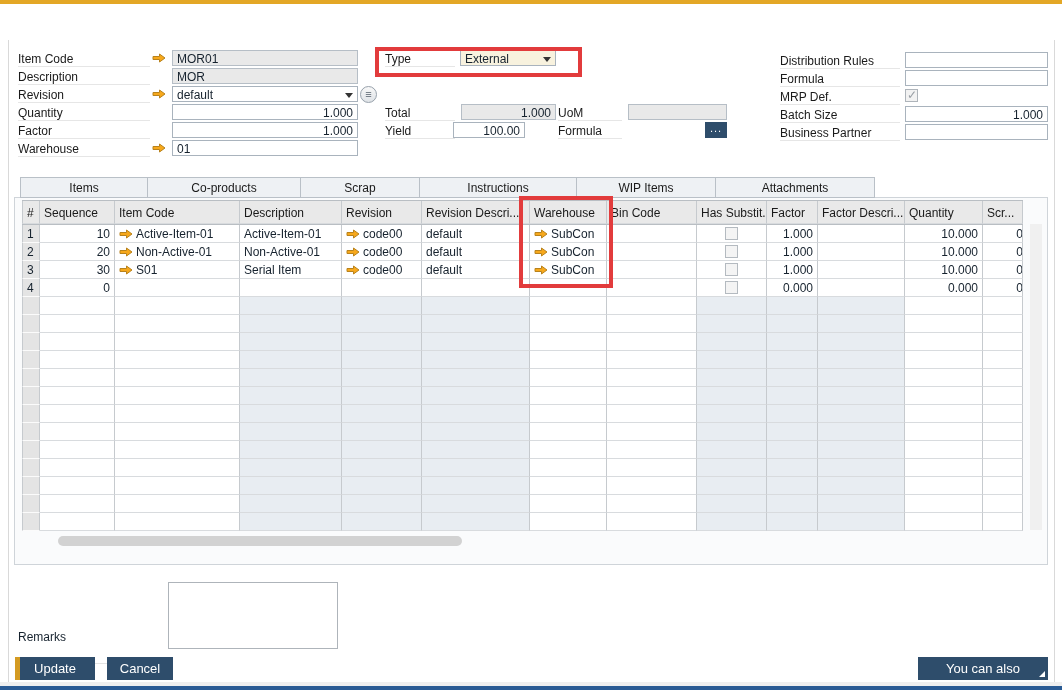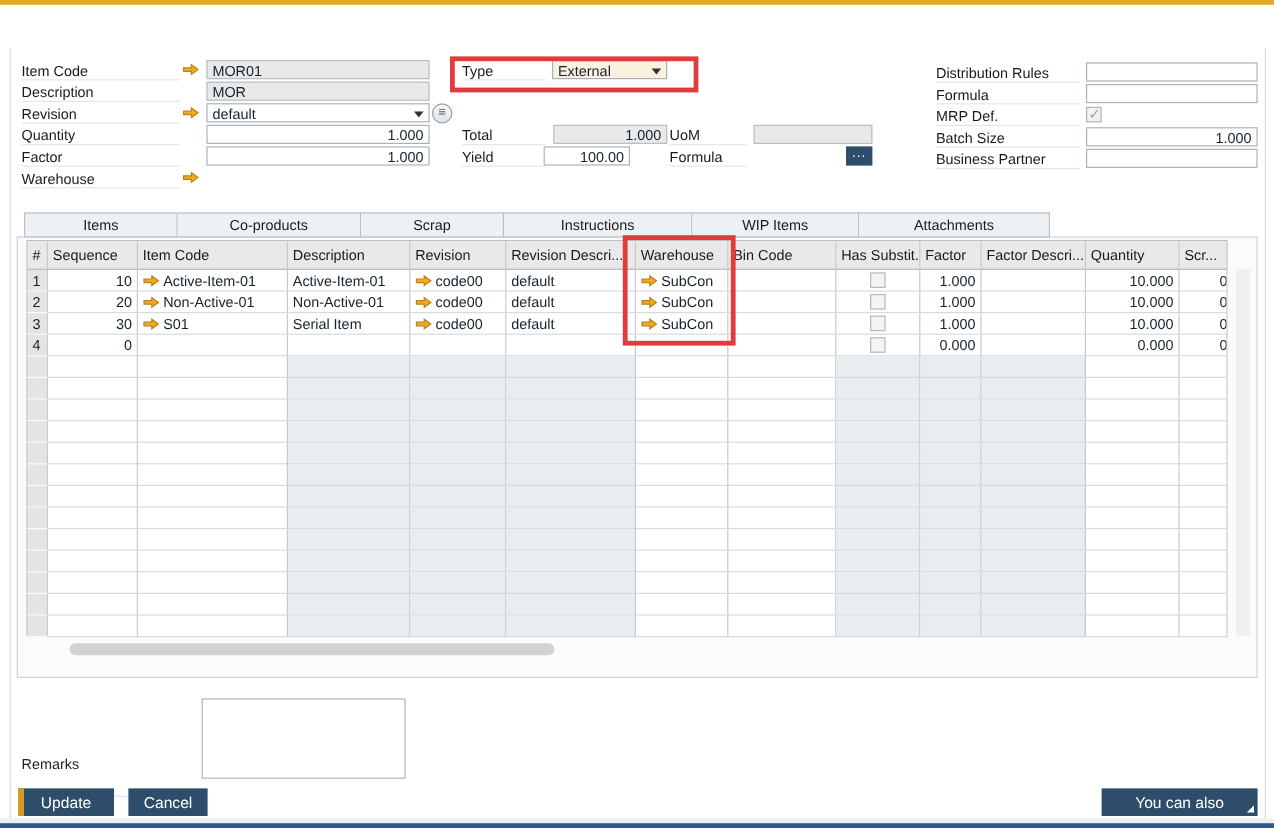--- a/index.html
+++ b/index.html
@@ -109,20 +109,21 @@
   <div class="frow" style="left:18px; top:122px; width:340px;">
     <span class="flabel" style="width:132px;">Factor</span>
     <div class="field num" style="left:154px; width:186px;">1.000</div>
   </div>
 
   <div class="frow" style="left:18px; top:140px; width:340px;">
     <span class="flabel" style="width:132px;">Warehouse</span>
     <svg class="arrow" style="left:134px;" viewBox="0 0 14 10">
         <path d="M1 3.5h6.5V1L13 5 7.5 9V6.5H1z" fill="#F7A81B" stroke="#B8821C"></path>
       </svg>
+    <div class="field" style="left:154px; width:186px;">01</div>
   </div>
 
   <div class="frow" style="left:385px; top:50px; width:172px;">
     <span class="flabel" style="width:70px;">Type</span>
     <div class="dd cream" style="left:75px; width:96px;"><span>External</span><span class="tri"></span></div>
   </div>
 
   <div class="frow" style="left:385px; top:104px; width:172px;">
     <span class="flabel" style="width:70px;">Total</span>
     <div class="field dis num" style="left:76px; width:95px;">1.000</div>

